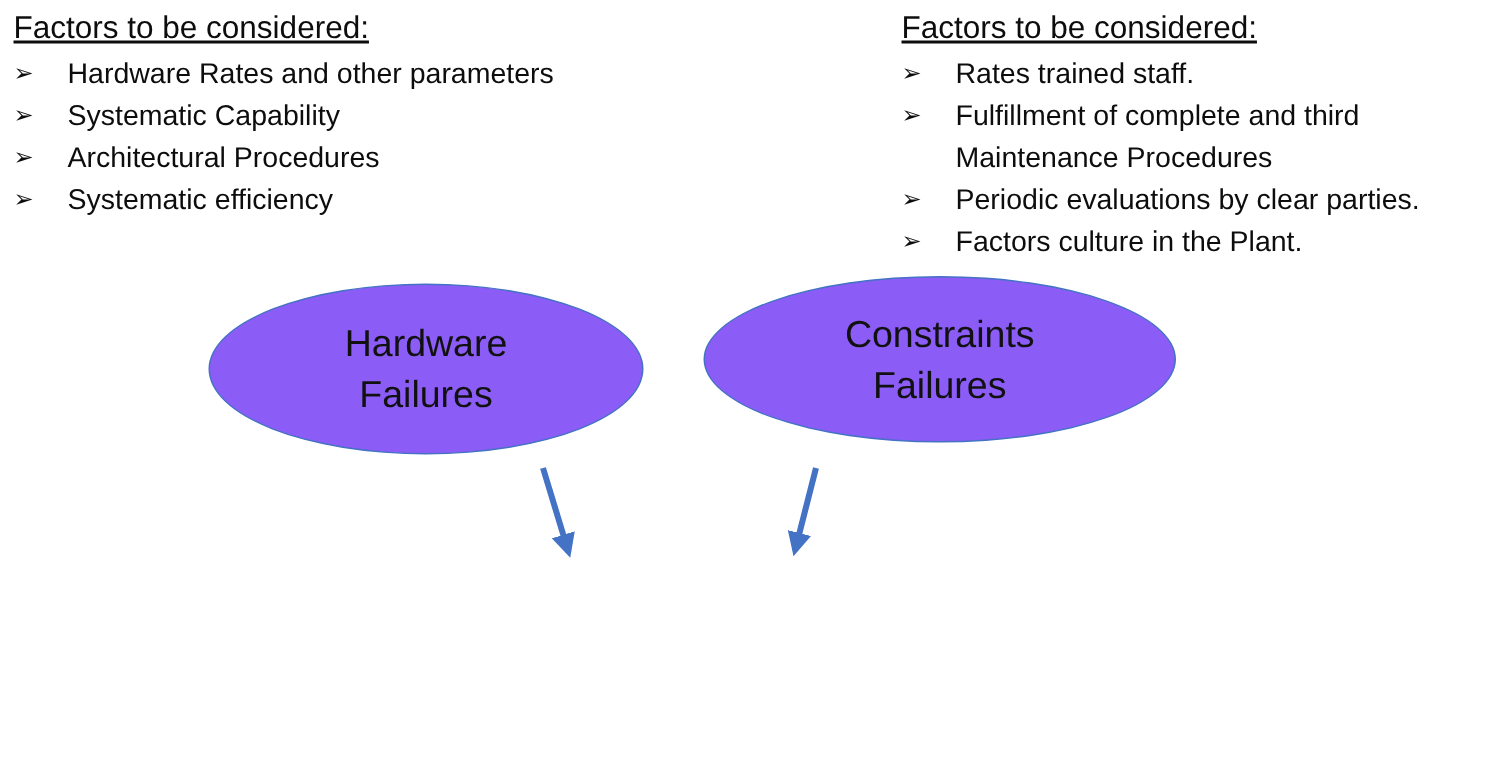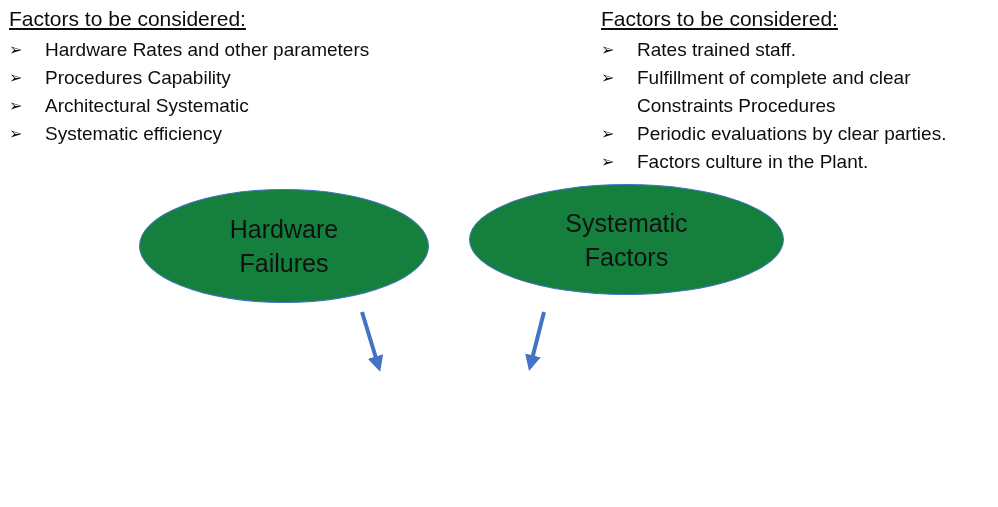--- a/index.html
+++ b/index.html
@@ -55,21 +55,21 @@
     justify-content: center;
     text-align: center;
     box-sizing: border-box;
   }
   .node .node-label {
     font-size: 25px;
     line-height: 34px;
     color: #111111;
   }
   .node.factor-node {
-    background: #15803d;
+    background: #8b5cf6;
     border: 1.6px solid #4472c4;
     text-align: center;
   }
   .node.hardware {
     left: 139px; top: 189px;
     width: 290px; height: 114px;
   }
   .node.hardware .node-label { max-width: 150px; }
   .node.systematic {
     left: 469px; top: 184px;
@@ -98,58 +98,58 @@
 <div class="canvas">
 
   <div class="factors left">
     <div class="factors-title">Factors to be considered:</div>
     <div class="factor-item">
       <span class="bullet">➢</span>
       <span class="item-text">Hardware Rates and other parameters</span>
     </div>
     <div class="factor-item">
       <span class="bullet">➢</span>
-      <span class="item-text">Procedures Capability</span>
+      <span class="item-text">Systematic Capability</span>
     </div>
     <div class="factor-item">
       <span class="bullet">➢</span>
-      <span class="item-text">Architectural Systematic</span>
+      <span class="item-text">Architectural Procedures</span>
     </div>
     <div class="factor-item">
       <span class="bullet">➢</span>
       <span class="item-text">Systematic efficiency</span>
     </div>
   </div>
 
   <div class="factors right">
     <div class="factors-title">Factors to be considered:</div>
     <div class="factor-item">
       <span class="bullet">➢</span>
       <span class="item-text">Rates trained staff.</span>
     </div>
     <div class="factor-item">
       <span class="bullet">➢</span>
-      <span class="item-text">Fulfillment of complete and clear Constraints Procedures</span>
+      <span class="item-text">Fulfillment of complete and third Maintenance Procedures</span>
     </div>
     <div class="factor-item">
       <span class="bullet">➢</span>
       <span class="item-text">Periodic evaluations by clear parties.</span>
     </div>
     <div class="factor-item">
       <span class="bullet">➢</span>
       <span class="item-text">Factors culture in the Plant.</span>
     </div>
   </div>
 
   <div class="node factor-node hardware">
     <div class="node-label">Hardware Failures</div>
   </div>
 
   <div class="node factor-node systematic">
-    <div class="node-label">Systematic Factors</div>
+    <div class="node-label">Constraints Failures</div>
   </div>
 
 
   <svg class="arrows-overlay" width="998" height="507" viewBox="0 0 998 507" xmlns="http://www.w3.org/2000/svg">
     <defs>
       <marker id="arrowhead" markerUnits="userSpaceOnUse" markerWidth="16" markerHeight="16" viewBox="0 0 10 10" refX="7.5" refY="5" orient="auto">
         <path d="M0,0 L10,5 L0,10 z" fill="#4472c4"></path>
       </marker>
     </defs>
     <line x1="362" y1="312" x2="379" y2="368" stroke="#4472c4" stroke-width="4" marker-end="url(#arrowhead)"></line>

